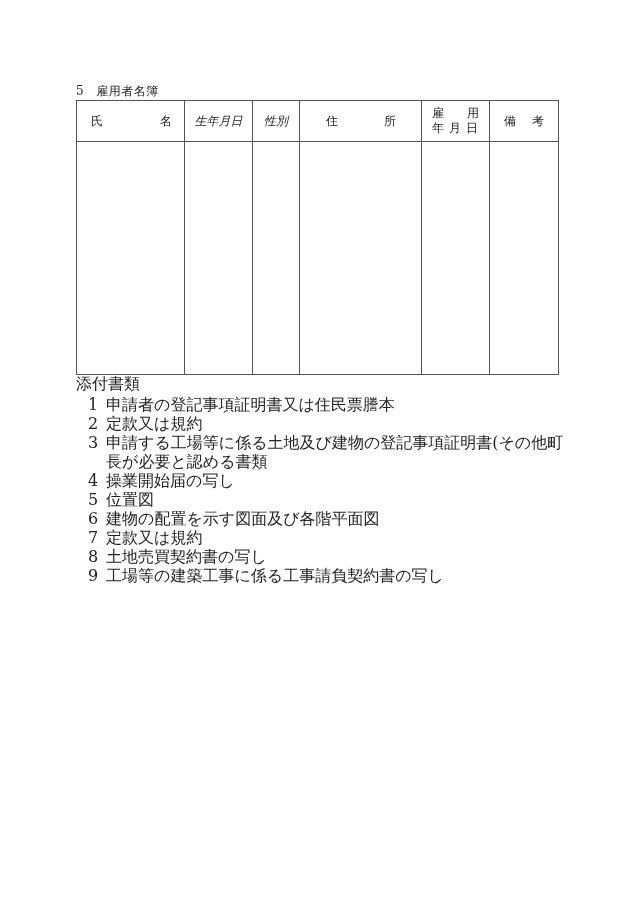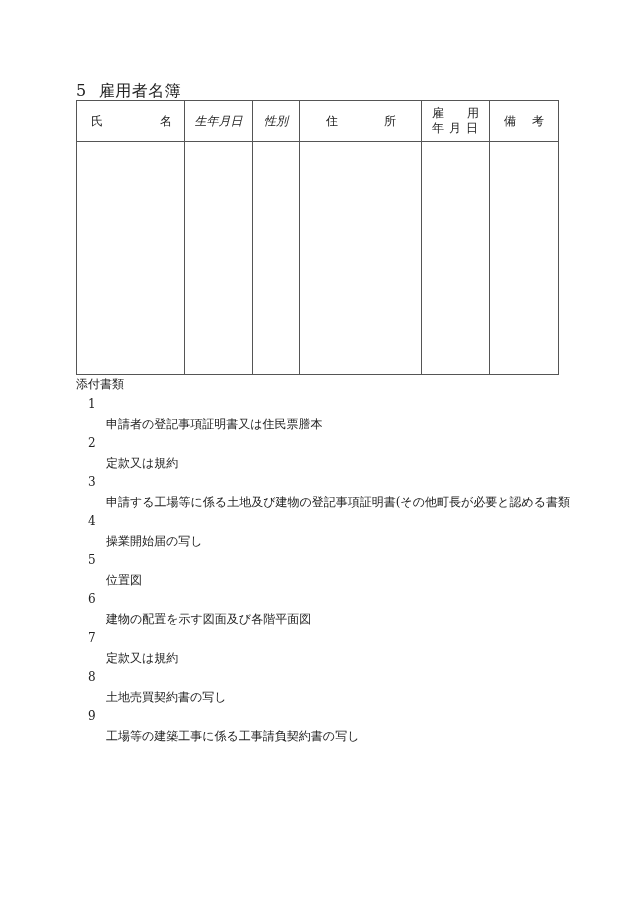--- a/index.html
+++ b/index.html
@@ -3,21 +3,21 @@
   <meta charset="utf-8">
   <style>
     html, body { margin: 0; padding: 0; background: #ffffff; }
     body {
       width: 630px; height: 916px; position: relative; overflow: hidden;
       font-family: "DejaVu Serif", "Liberation Serif", serif;
       color: #222222;
     }
     .section-title {
       position: absolute; left: 76px; top: 83px;
-      font-size: 16px; line-height: 16px; letter-spacing: 0.5px;
+      font-size: 12px; line-height: 16px; letter-spacing: 0.5px;
     }
     .section-title .num { margin-right: 12px; }
     table.roster {
       position: absolute; left: 76px; top: 100px;
       border-collapse: collapse; table-layout: fixed;
       width: 482px;
     }
     table.roster th, table.roster td {
       border: 1px solid #555555; padding: 0;
       font-weight: normal; font-size: 12px;
@@ -26,26 +26,26 @@
     table.roster td { height: 232px; }
     .spread { display: flex; justify-content: space-between; padding: 0 12px 0 14px; }
     .center { text-align: center; font-style: italic; }
     .spread-wide { display: flex; justify-content: space-between; padding: 0 25px 0 26px; }
     .stack { font-size: 12px; line-height: 15px; padding: 0 10px 0 10px; }
     .stack .row1 { display: flex; justify-content: space-between; }
     .stack .row2 { display: flex; justify-content: space-between; padding-right: 1px; }
     .spread-bk { display: flex; justify-content: center; gap: 16px; }
     .attach {
       position: absolute; left: 76px; top: 376px; width: 500px;
-      font-size: 12px;
+      font-size: 16px;
     }
     .attach .heading { line-height: 16px; margin-bottom: 3px; }
     .attach .item { line-height: 19px; display: flex; }
     .attach .item .n { width: 30px; text-align: left; padding-left: 12px; box-sizing: border-box; width: 30px; }
-    .attach .item .t { flex: 1; margin-top: 20px; }
+    .attach .item .t { flex: 1; }
     .attach .item .n10 { padding-left: 12px; width: 38px; }
     .attach .wrap { padding-left: 17px; }
   </style>
 </head>
 <body>
 
 <div class="section-title">
   <span class="num">5</span><span>雇用者名簿</span>
 </div>
 

